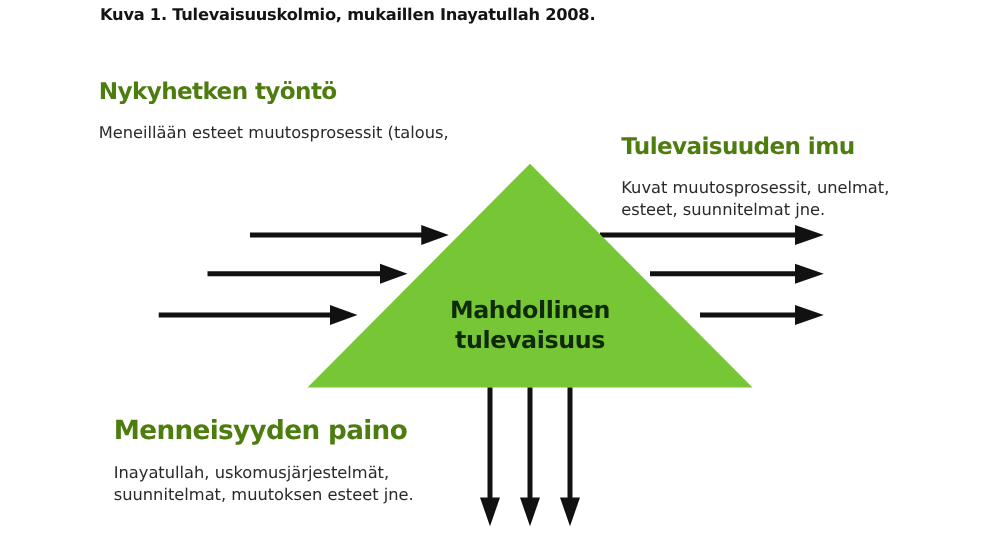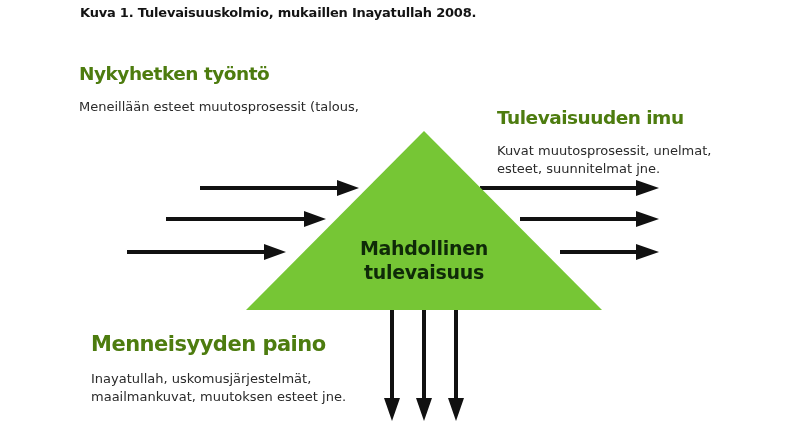--- a/index.html
+++ b/index.html
@@ -85,21 +85,21 @@
   <div class="desc">
     <div>Kuvat muutosprosessit, unelmat,</div>
     <div>esteet, suunnitelmat jne.</div>
   </div>
 </div>
 
 <div class="block" id="block-weight">
   <div class="heading">Menneisyyden paino</div>
   <div class="desc">
     <div>Inayatullah, uskomusjärjestelmät,</div>
-    <div>maailmankuvat, muutoksen esteet jne.</div>
+    <div>suunnitelmat, muutoksen esteet jne.</div>
   </div>
 </div>
 
 <svg class="diagram" viewBox="0 0 800 432">
 
   <g>
     <g>
       <line x1="480" y1="188" x2="640" y2="188" stroke="#111111" stroke-width="4"></line>
       <polygon points="636,180 659,188 636,196" fill="#111111"></polygon>
     </g>

